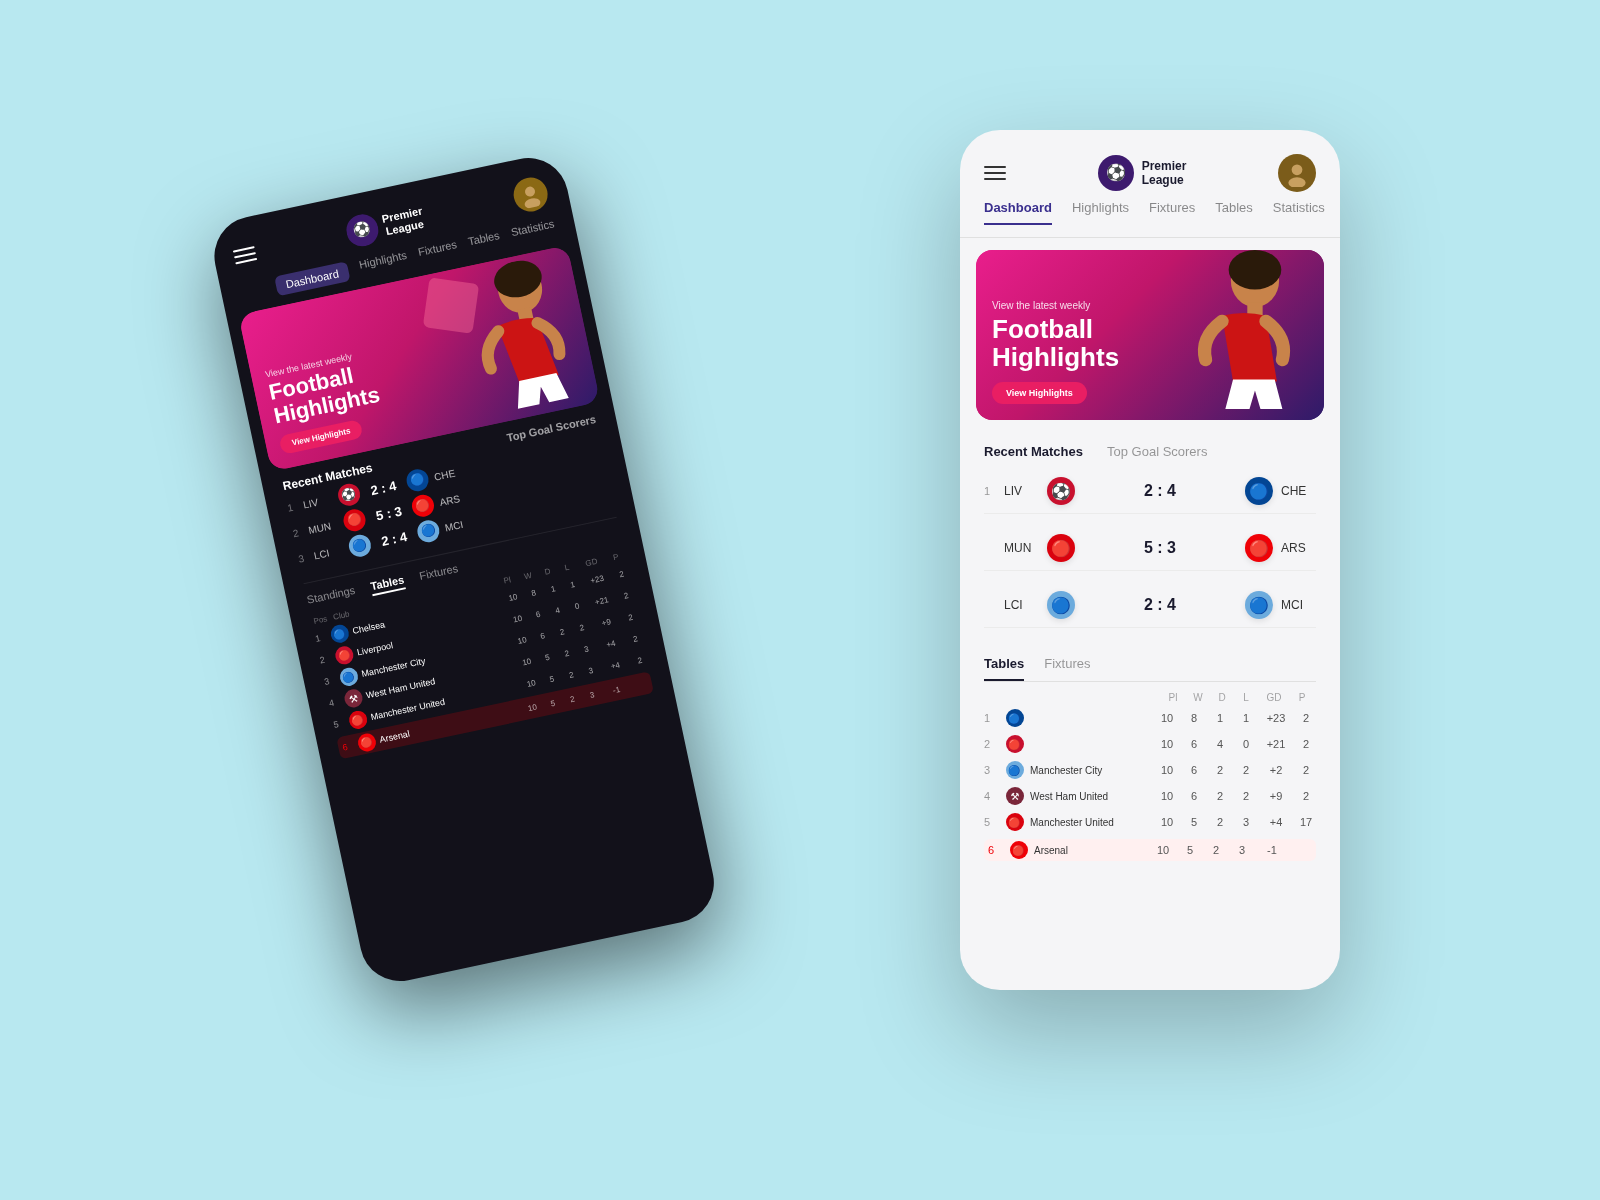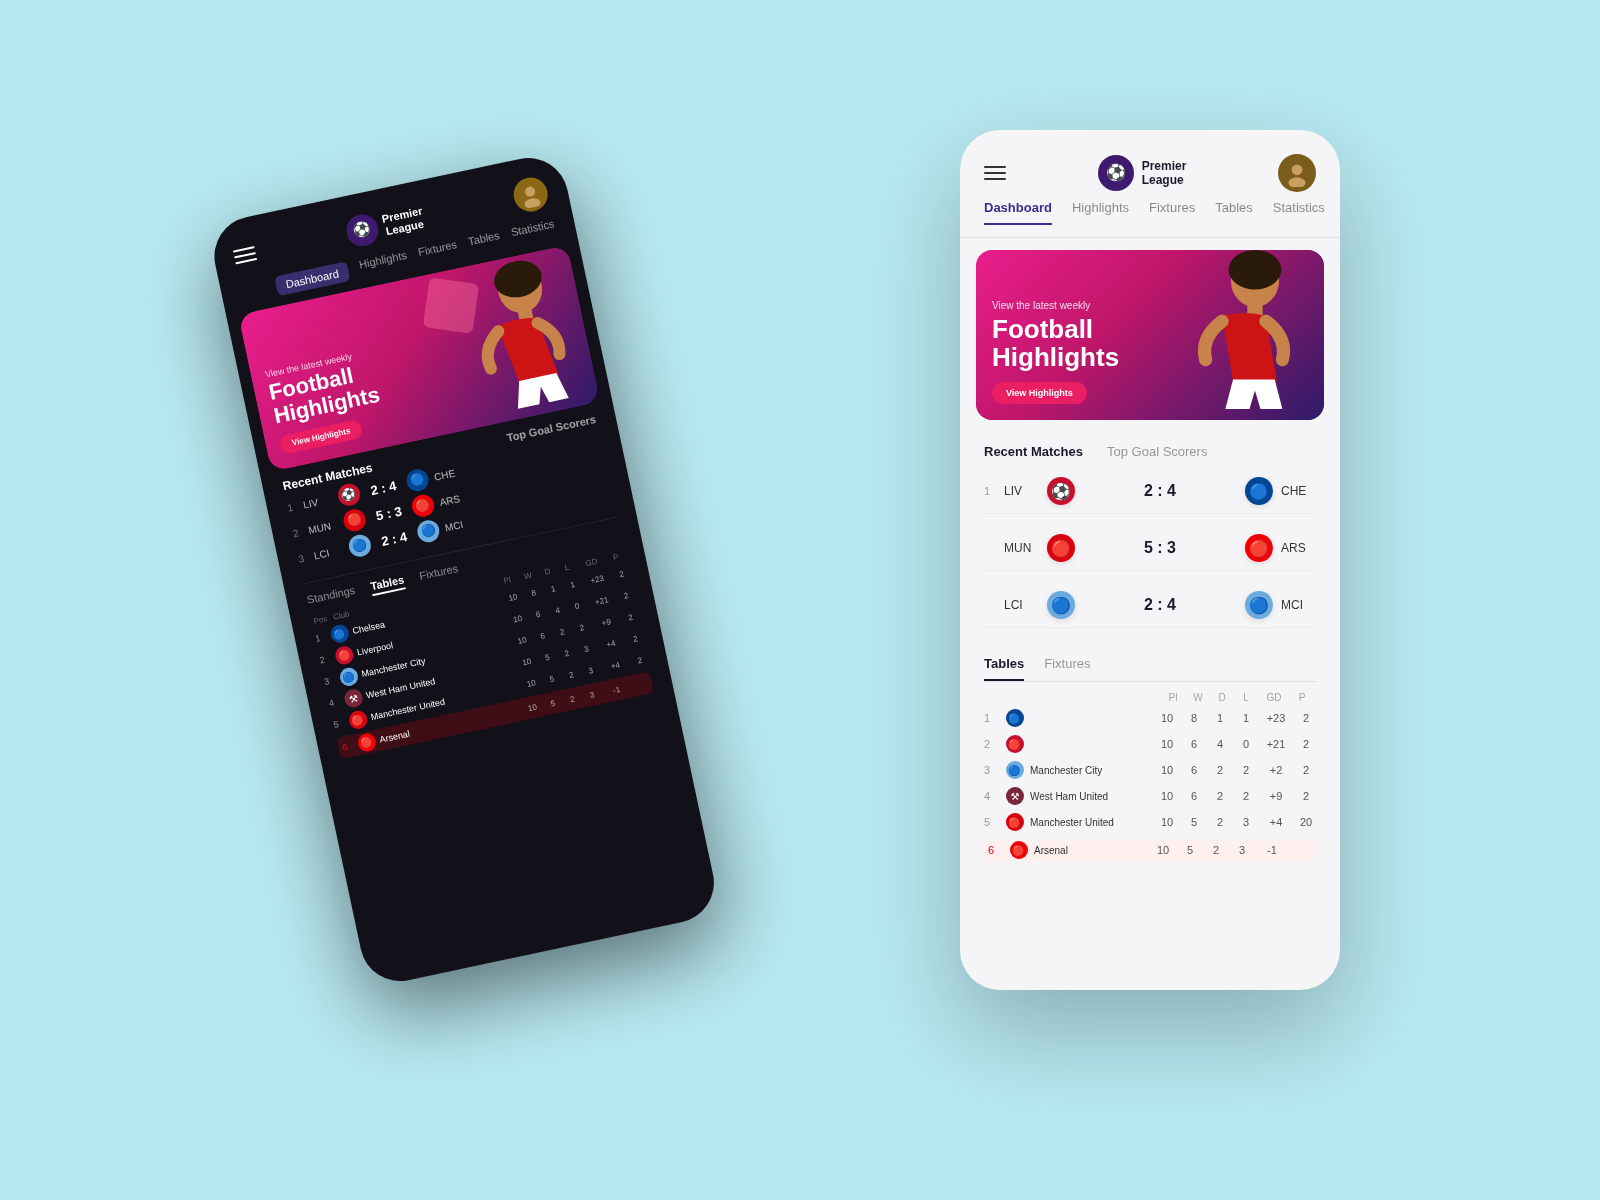--- a/index.html
+++ b/index.html
@@ -905,21 +905,21 @@
           <span class="light-standings-club">
               <div class="badge-mini badge-manutd">🔴</div> 
               <span style="font-size:10px;color:#333;">Manchester United</span>
             </span>
           <span style="font-size:11px;flex:1;color:#333;"></span>
           <span style="font-size:11px;width:22px;text-align:center;color:#555;">10</span>
           <span style="font-size:11px;width:20px;text-align:center;color:#555;">5</span>
           <span style="font-size:11px;width:20px;text-align:center;color:#555;">2</span>
           <span style="font-size:11px;width:20px;text-align:center;color:#555;">3</span>
           <span style="font-size:11px;width:28px;text-align:center;color:#555;">+4</span>
-          <span style="font-size:11px;width:20px;text-align:center;color:#555;">20</span>
+          <span style="font-size:11px;width:20px;text-align:center;color:#555;">17</span>
         </div>
         <div class="light-standings-row" style="background:#fff0f0;border-radius:6px;padding:2px 4px;">
           <span class="light-standings-pos" style="color:#ef0107;">6</span>
           <span class="light-standings-club">
               <div class="badge-mini badge-arsenal">🔴</div> 
               <span style="font-size:10px;color:#333;">Arsenal</span>
             </span>
           <span style="font-size:11px;flex:1;color:#333;"></span>
           <span style="font-size:11px;width:22px;text-align:center;color:#555;">10</span>
           <span style="font-size:11px;width:20px;text-align:center;color:#555;">5</span>

